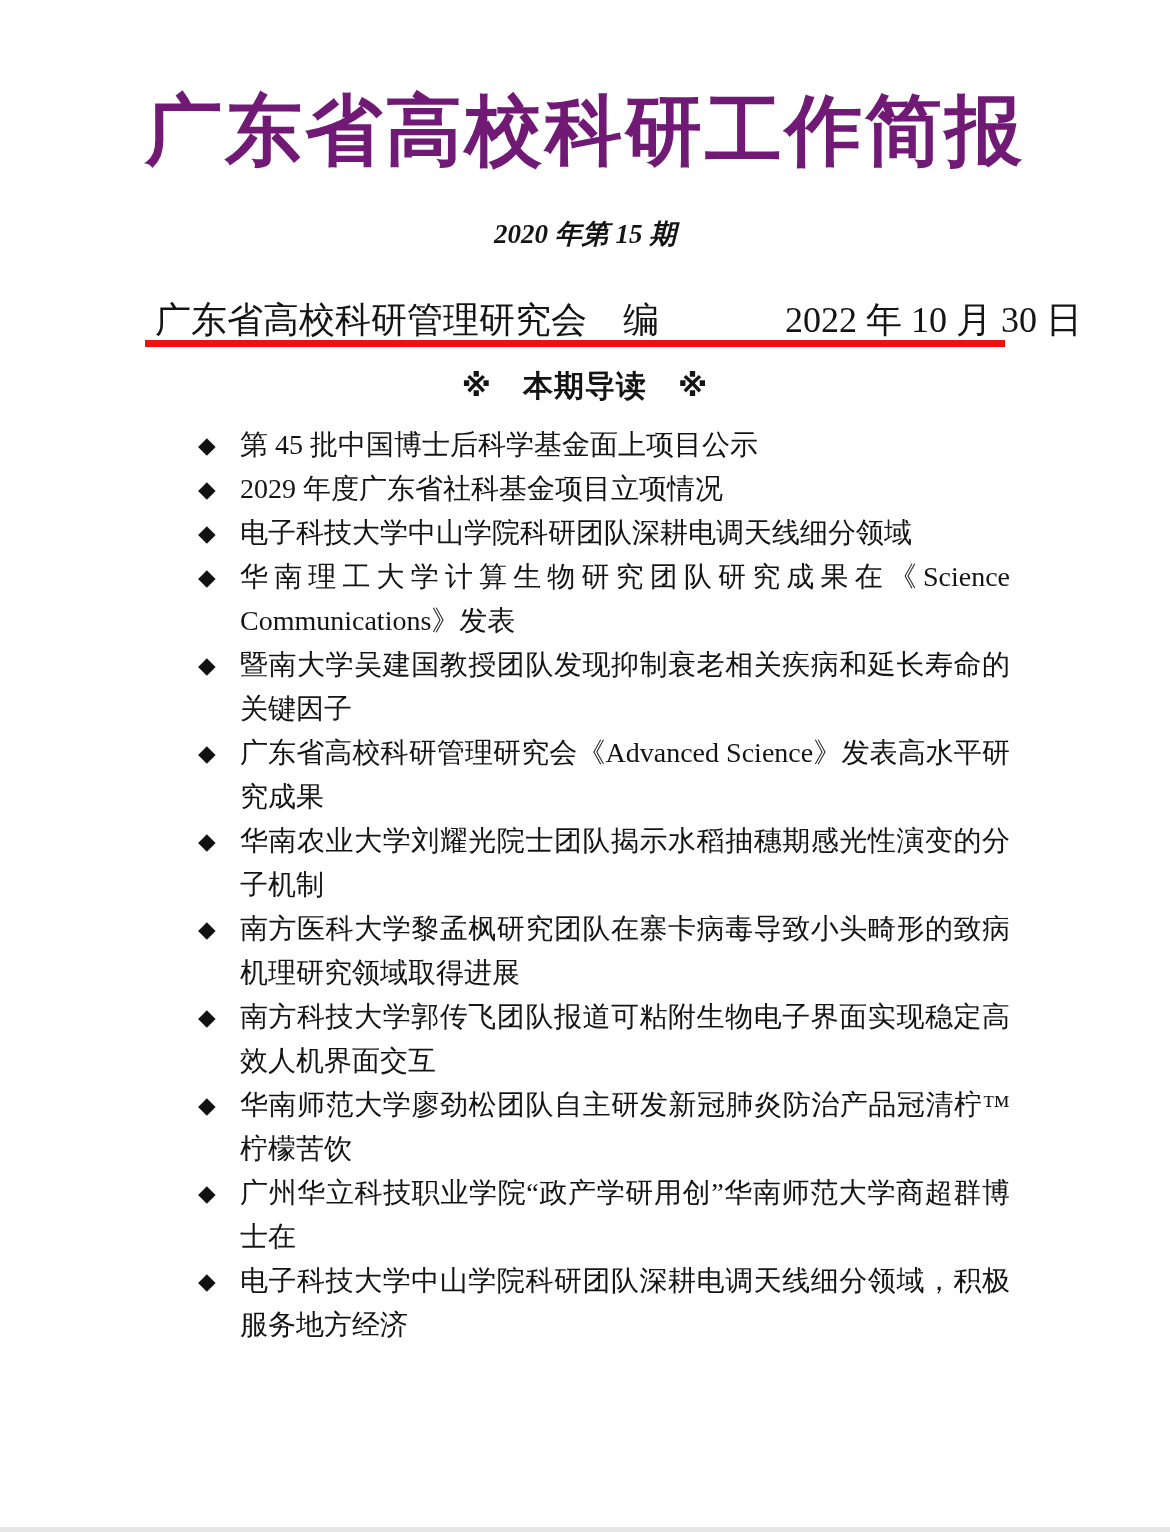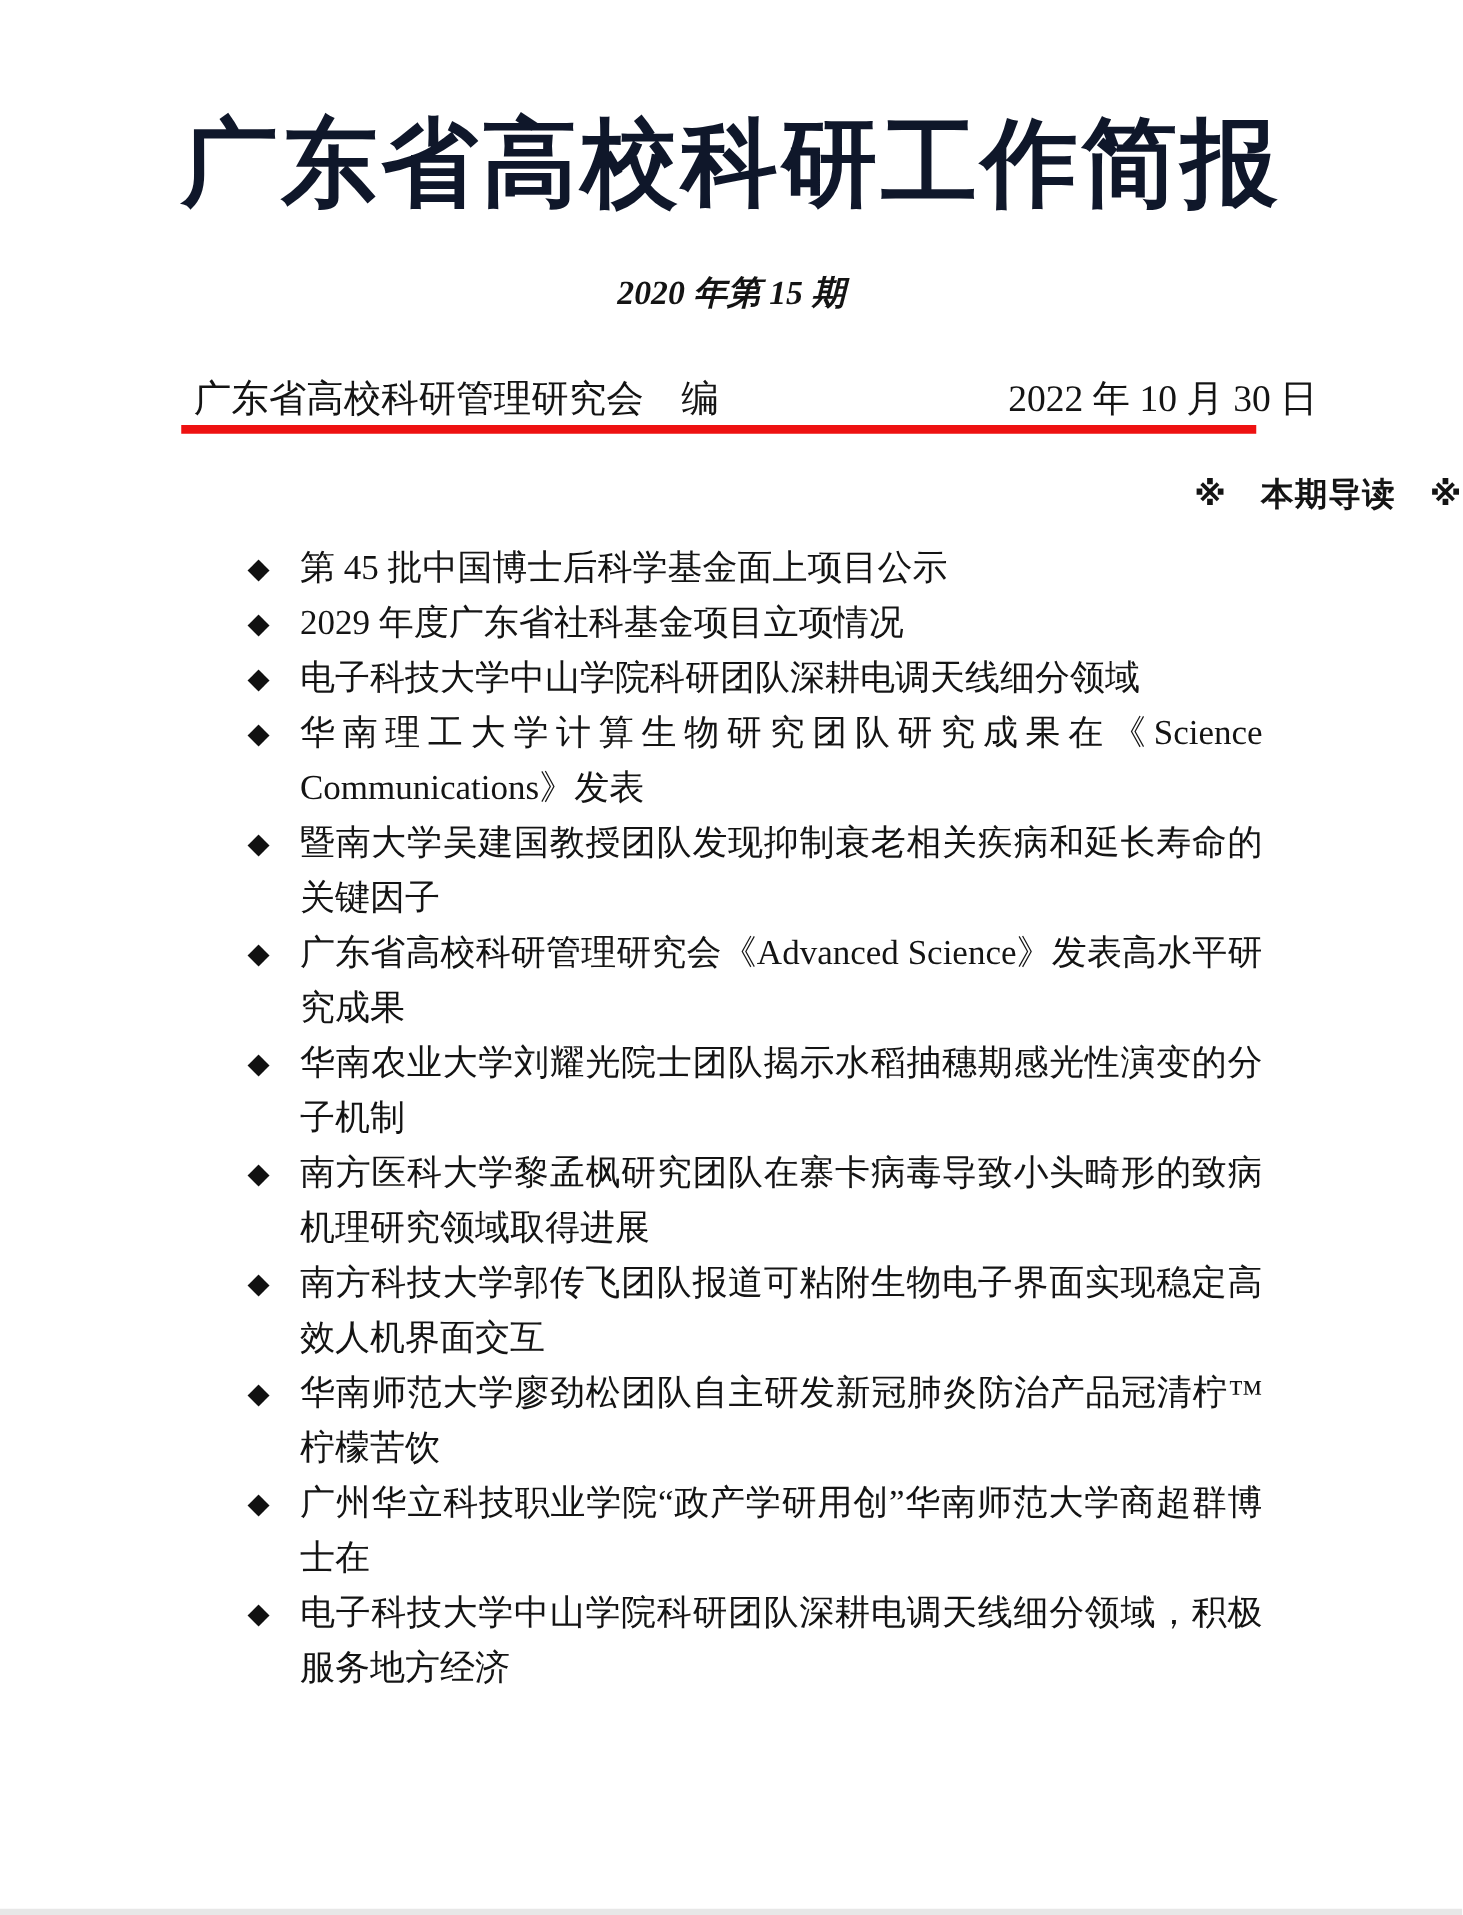--- a/index.html
+++ b/index.html
@@ -14,56 +14,56 @@
     margin: 0 auto;
     background: #ffffff;
     overflow: hidden;
     color: #141414;
     font-family: "Liberation Serif", "DejaVu Serif", serif;
   }
   .doc-title {
     margin: 0;
     padding-top: 88px;
     text-align: center;
-    color: #0f172a;
+    color: #701a75;
     font-size: 77px;
     line-height: 1.12;
     font-weight: bold;
     letter-spacing: 3px;
     font-family: "Liberation Serif", "DejaVu Serif", serif;
     white-space: nowrap;
   }
   .issue-line {
     margin-top: 44px;
     text-align: center;
     font-size: 27px;
     line-height: 33px;
     font-weight: bold;
     font-style: italic;
   }
   .pub-row {
     display: flex;
     justify-content: space-between;
     align-items: flex-start;
-    margin: 54px 116px 0 155px;
-    font-size: 30px;
+    margin: 54px 88px 0 155px;
+    font-size: 36px;
     line-height: 30px;
   }
   .publisher { white-space: nowrap; }
   .publish-date { white-space: nowrap; }
   .red-rule {
     margin: 5px 0 0 145px;
     width: 860px;
     height: 7px;
     background: #ee1111;
   }
   .toc-heading {
-    margin: 32px 0 0 0;
-    text-align: right;
-    font-size: 26px;
+    margin: 22px 0 0 0;
+    text-align: center;
+    font-size: 30px;
     line-height: 34px;
     font-weight: bold;
     font-family: "DejaVu Sans", "Liberation Sans", sans-serif;
     letter-spacing: 1px;
   }
   .toc-list {
     list-style: none;
     margin: 20px 160px 0 198px;
     padding: 0;
   }

